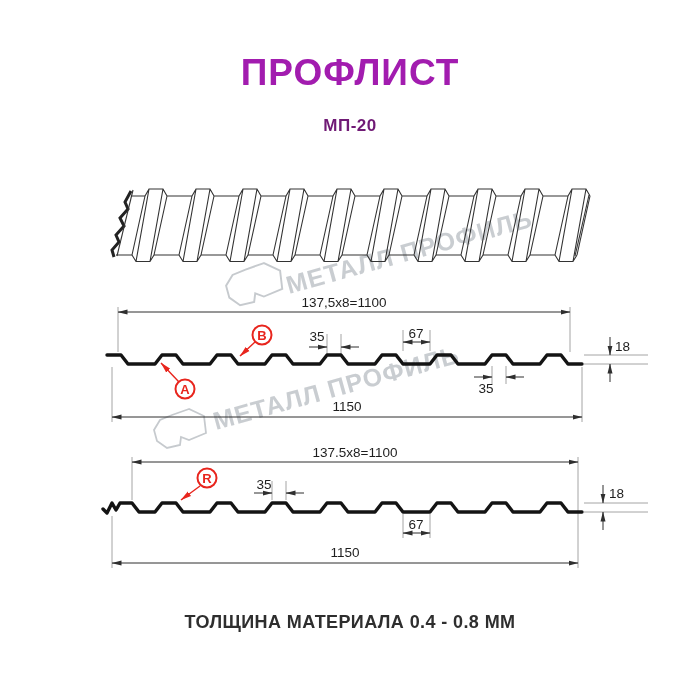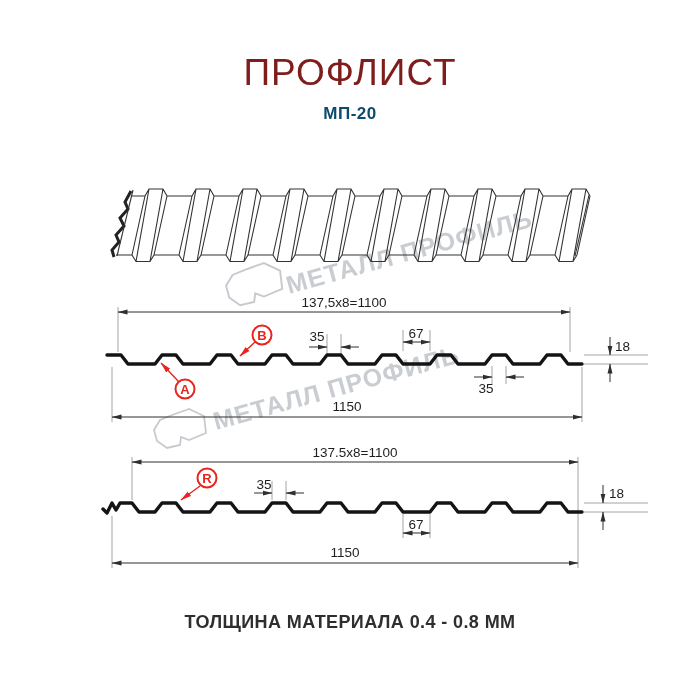--- a/index.html
+++ b/index.html
@@ -1,20 +1,20 @@
 <!DOCTYPE html>
 <html><head>
 <meta charset="utf-8">
 <style>
   html,body{margin:0;padding:0}
   body{width:700px;height:700px;background:#ffffff;position:relative;overflow:hidden;
        font-family:"Liberation Sans",sans-serif}
   .header{position:absolute;top:54px;left:0;right:0;text-align:center}
-  .title{font-size:37px;font-weight:400;letter-spacing:1px;color:#7f1d1d;line-height:1}
-  .subtitle{margin-top:13px;font-size:17px;font-weight:600;letter-spacing:.5px;color:#0c4a6e}
+  .title{font-size:37px;font-weight:700;letter-spacing:1px;color:#a21caf;line-height:1}
+  .subtitle{margin-top:25px;font-size:17px;font-weight:600;letter-spacing:.5px;color:#701a75}
   .footer{position:absolute;top:612px;left:0;right:0;text-align:center;
           font-size:18px;font-weight:600;letter-spacing:.4px;color:#2e2e2e}
   svg.drawing{position:absolute;left:0;top:0}
   .dimtxt{font-size:13.5px;fill:#1e1e1e}
   .redtxt{font-size:13px;font-weight:700}
   .wmtxt{font-size:25px;font-weight:700;letter-spacing:1px}
 </style>
 </head>
 <body>
 

